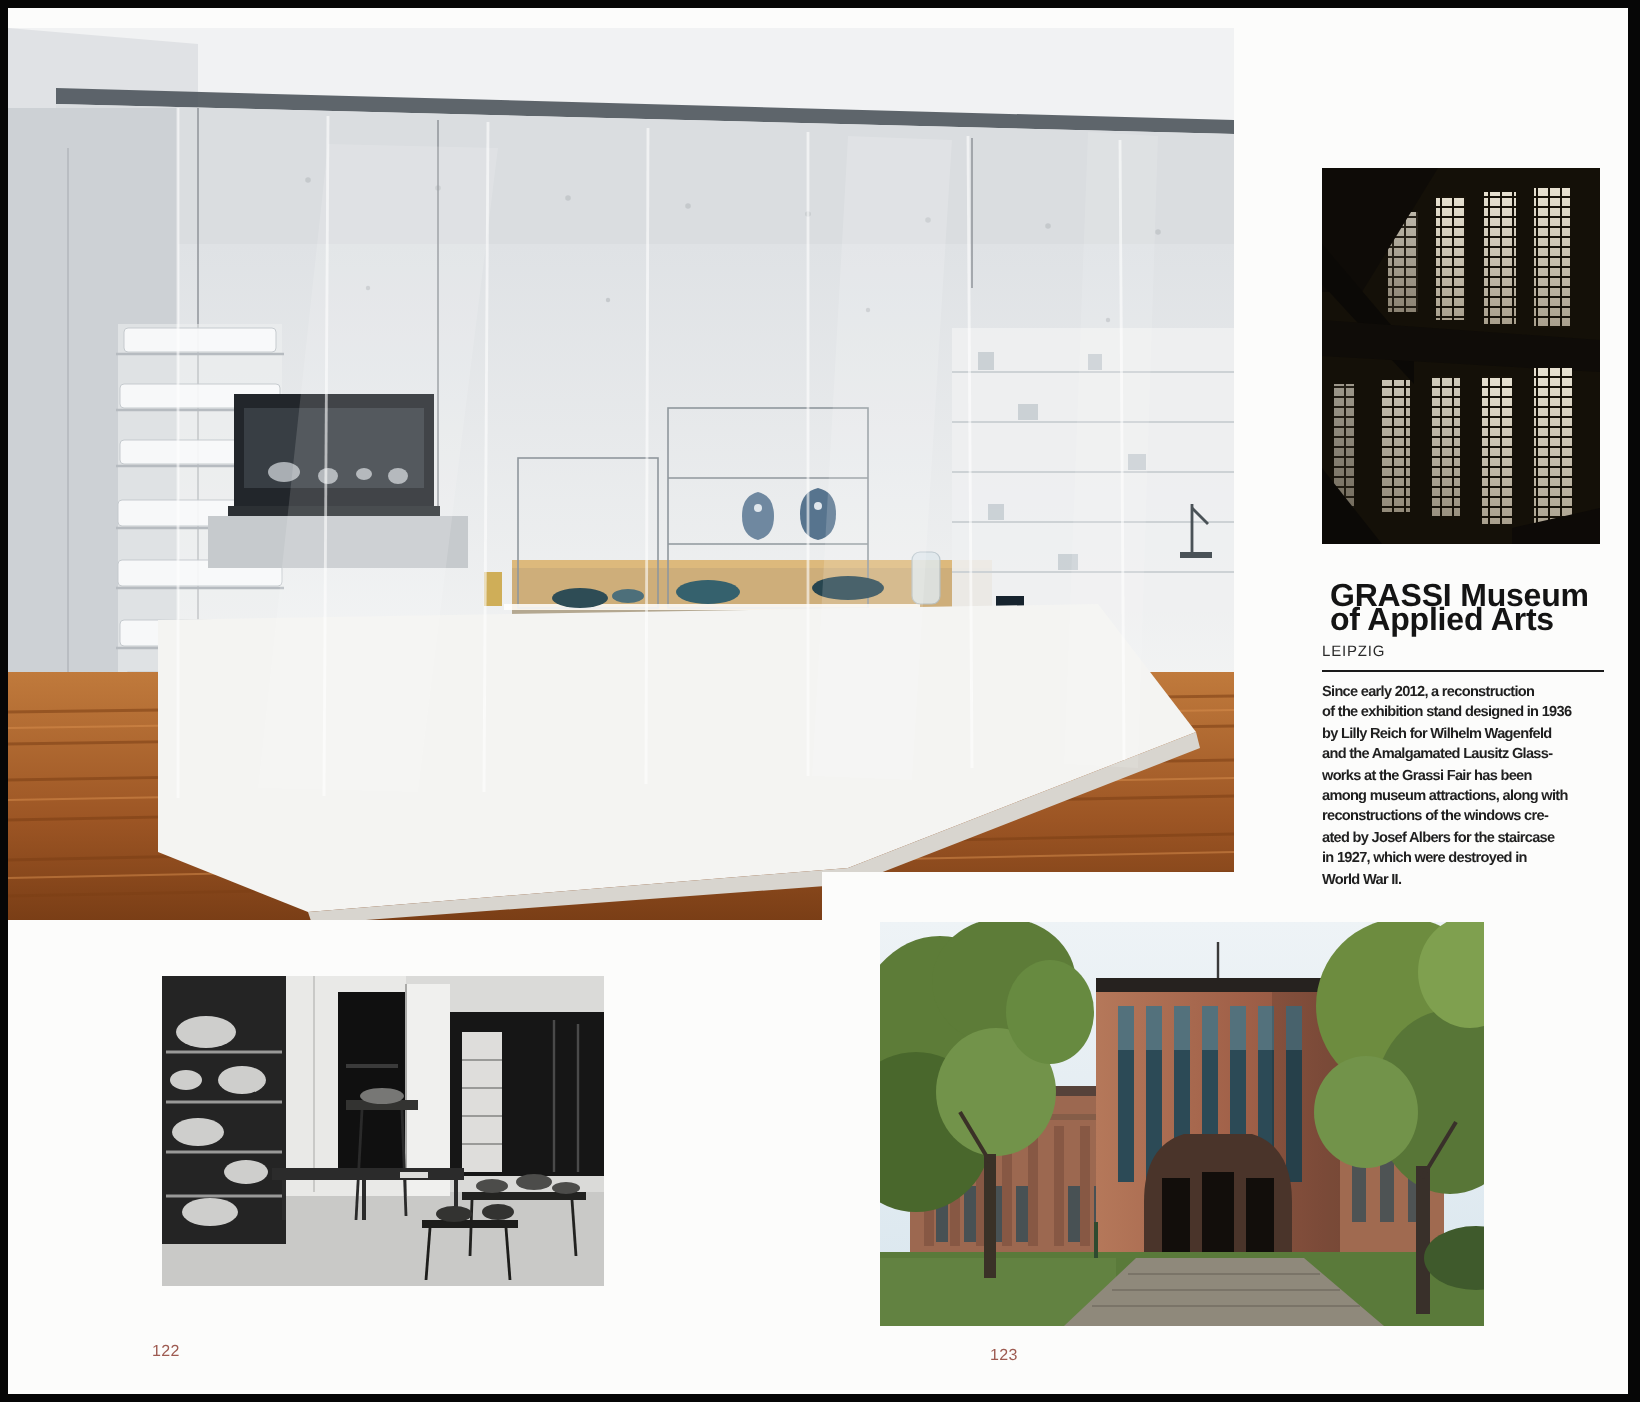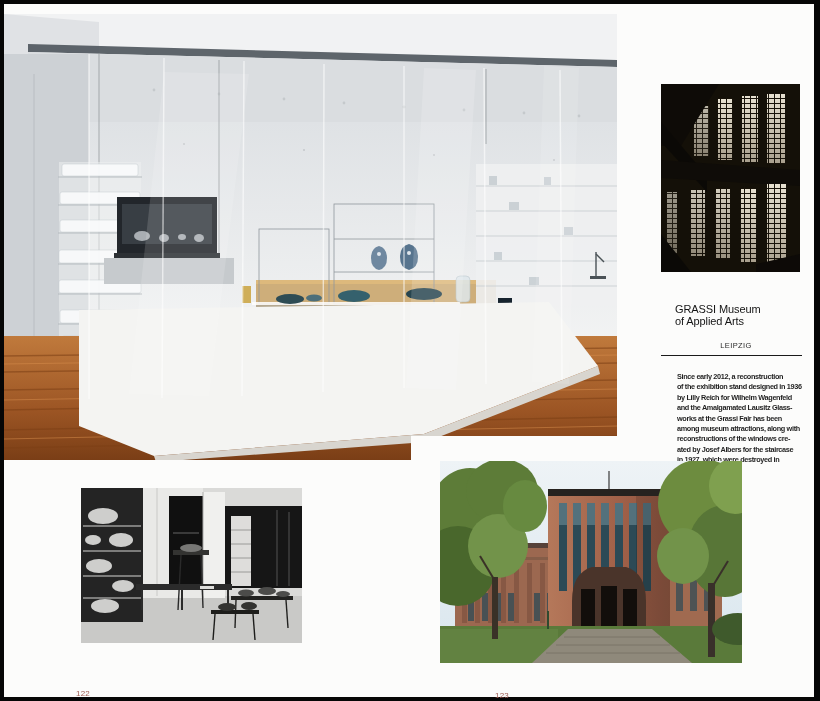--- a/index.html
+++ b/index.html
@@ -20,40 +20,39 @@
   .overlap-mask{position:absolute;left:407px;top:432px;width:216px;height:28px;background:#fcfcfb;}
   .staircase-photo{left:657px;top:80px;width:139px;height:188px;}
   .bw-photo{left:77px;top:484px;width:221px;height:155px;}
   .building-photo{left:436px;top:457px;width:302px;height:202px;}
 
   .article{
     position:absolute;left:657px;top:285px;width:150px;
     color:var(--body_text,#1f1f1f);
   }
   .article h2{
-    margin:14px;font-size:11px;line-height:12px;font-weight:400;
+    margin:4px;font-size:16px;line-height:12px;font-weight:700;
     letter-spacing:-0.1px;color:var(--heading_text,#141414);
     white-space:pre-line;
   }
   .article .location{
     margin-top:2px;font-size:7.5px;line-height:9px;letter-spacing:0.4px;
-    color:#2a2a2a;font-weight:400;text-align:center;
+    color:#2a2a2a;font-weight:400;
   }
   .article hr{
     border:none;border-top:1.5px solid var(--rule,#1a1a1a);
     margin:5px 0 5px 0;width:141px;
   }
   .article p{
-    margin:16px;font-size:7.3px;line-height:10.4px;font-weight:700;
+    margin:0;font-size:7.3px;line-height:10.4px;font-weight:700;
     letter-spacing:-0.35px;white-space:pre;
   }
   .folio{
     position:absolute;font-size:8px;font-weight:400;letter-spacing:0.2px;
     color:var(--folio,#9d5a50);
-    margin-top:18px;
   }
   .folio-left{left:72px;top:667px;}
   .folio-right{left:491px;top:669px;text-align:right;}
 </style>
 </head>
 <body>
 
 <div class="spread">
 
   <figure class="main-photo">

